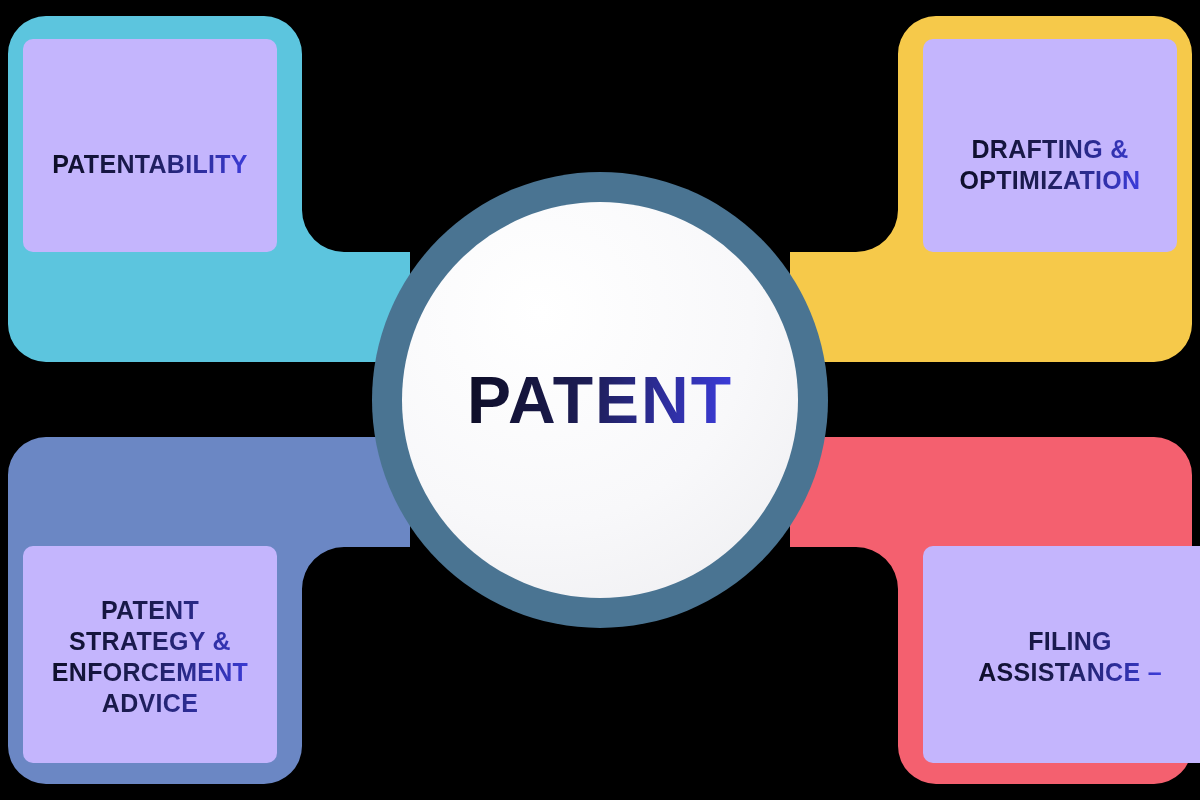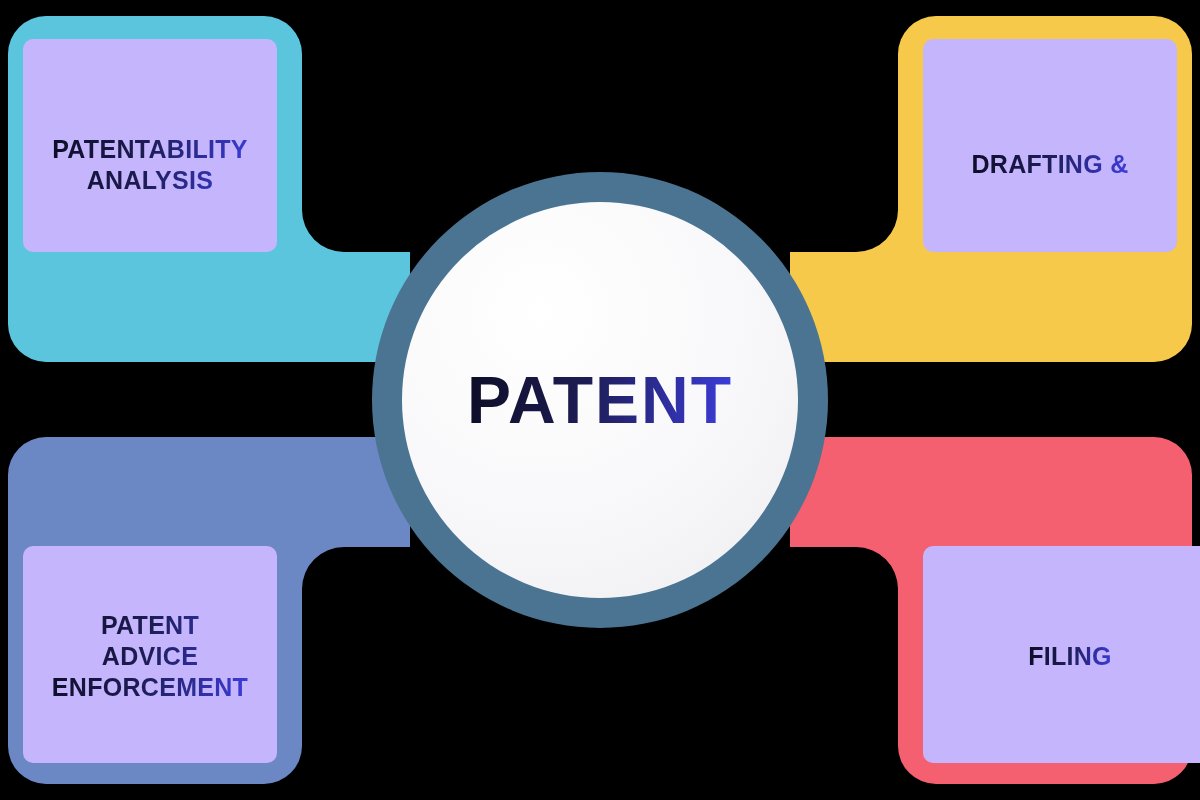--- a/index.html
+++ b/index.html
@@ -97,41 +97,43 @@
     <path d="M 936 16 H 1154 A 38 38 0 0 1 1192 54 V 324 A 38 38 0 0 1 1154 362 H 790 V 252 H 856 A 42 42 0 0 0 898 210 V 54 A 38 38 0 0 1 936 16 Z" fill="#F6C94A"></path>
 
     <path d="M 46 437 H 410 V 547 H 344 A 42 42 0 0 0 302 589 V 746 A 38 38 0 0 1 264 784 H 46 A 38 38 0 0 1 8 746 V 475 A 38 38 0 0 1 46 437 Z" fill="#6B87C4"></path>
 
     <path d="M 790 437 H 1154 A 38 38 0 0 1 1192 475 V 746 A 38 38 0 0 1 1154 784 H 936 A 38 38 0 0 1 898 746 V 589 A 42 42 0 0 0 856 547 H 790 Z" fill="#F4606F"></path>
   </svg>
 
   <div class="card tl">
     <div class="card-text">
       <div>PATENTABILITY</div>
-      <div>ANALYSIS</div>
     </div>
   </div>
 
   <div class="card tr">
     <div class="card-text">
       <div>DRAFTING &amp;</div>
+      <div>OPTIMIZATION</div>
     </div>
   </div>
 
   <div class="card bl">
     <div class="card-text">
       <div>PATENT</div>
+      <div>STRATEGY &amp;</div>
+      <div>ENFORCEMENT</div>
       <div>ADVICE</div>
-      <div>ENFORCEMENT</div>
     </div>
   </div>
 
   <div class="card br">
     <div class="card-text">
       <div>FILING</div>
+      <div>ASSISTANCE –</div>
     </div>
   </div>
 
   <div class="circle-ring">
     <div class="circle-inner">
       <span class="center-label">PATENT</span>
     </div>
   </div>
 
 </div>

